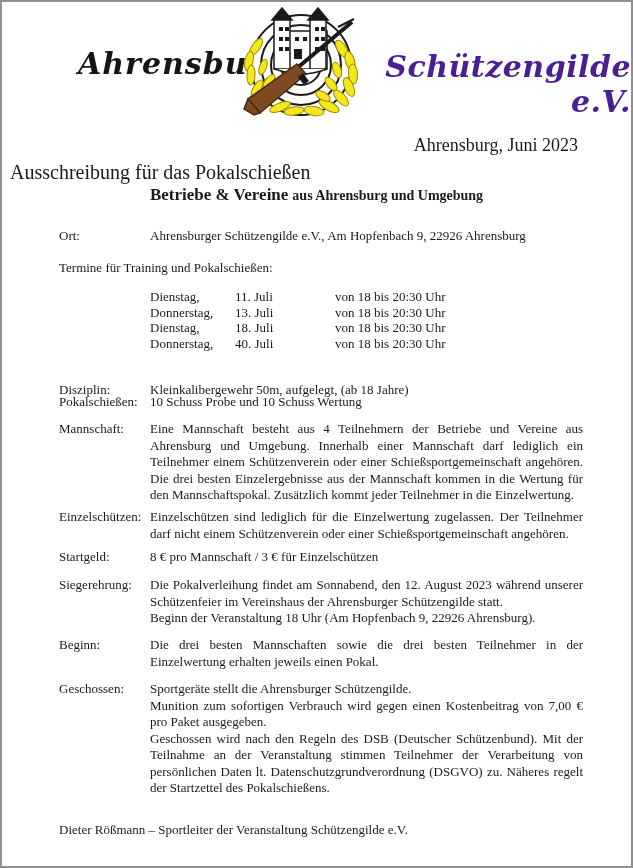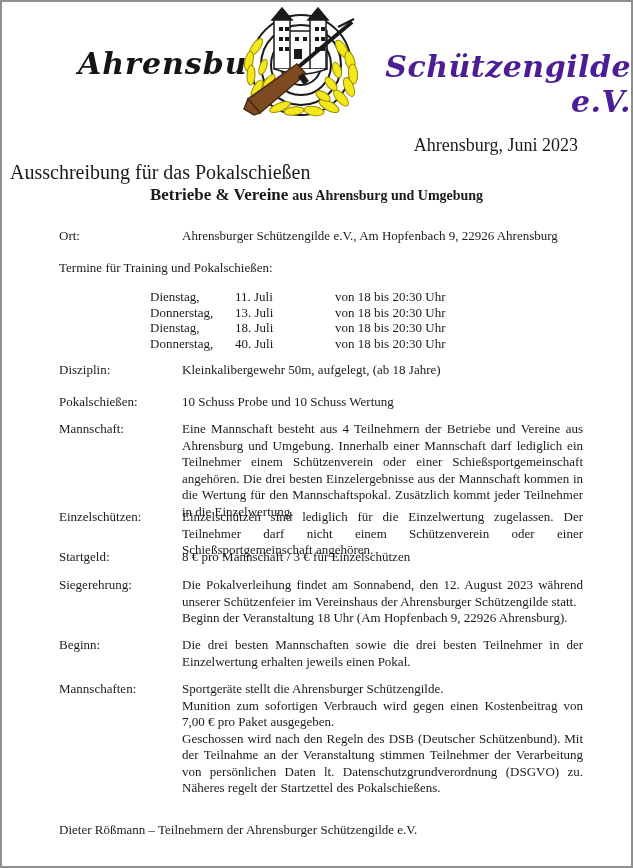--- a/index.html
+++ b/index.html
@@ -31,21 +31,21 @@
   .logo { position: absolute; left: 236px; top: 5px; width: 122px; height: 114px; }
   .dateline { position: absolute; right: 53px; top: 127px; font-size: 18px; margin-top: 6px; }
   
   .doc-title { position: absolute; left: 8px; top: 159px; width: 100%; font-size: 20px; }
   .doc-subtitle { position: absolute; left: 0; top: 183px; width: 100%; text-align: center; font-weight: bold; }
   .doc-subtitle .big { font-size: 17px; }
   .doc-subtitle .small { font-size: 14px; margin-left: 4px; }
   
   .row { position: absolute; left: 57px; width: 524px; display: flex; line-height: 16.5px; }
   .row .label { flex: 0 0 91px; }
-  .row .value { flex: 1; margin-left: 32px; }
+  .row .value { flex: 1; }
   .justify { text-align: justify; }
   .fullwidth { position: absolute; left: 57px; width: 524px; line-height: 16.5px; }
   .schedule { position: absolute; left: 148px; top: 287px; font-weight: normal; line-height: 15.6px; }
   .sched-row { display: flex; }
   .sched-row .day  { width: 85px; }
   .sched-row .date { width: 100px; }
   .footer-sig { position: absolute; left: 57px; top: 820px; }
   .p-gap { margin: 0; }
 </style>
 </head>
@@ -156,21 +156,21 @@
       <span class="date">18. Juli</span>
       <span class="time">von 18 bis 20:30 Uhr</span>
     </div>
     <div class="sched-row">
       <span class="day">Donnerstag,</span>
       <span class="date">40. Juli</span>
       <span class="time">von 18 bis 20:30 Uhr</span>
     </div>
   </div>
 
-  <div class="row" style="top:360px">
+  <div class="row" style="top:380px">
     <div class="label">Disziplin:</div>
     <div class="value">Kleinkalibergewehr 50m, aufgelegt, (ab 18 Jahre)</div>
   </div>
 
   <div class="row" style="top:392px">
     <div class="label">Pokalschießen:</div>
     <div class="value">10 Schuss Probe und 10 Schuss Wertung</div>
   </div>
 
   <div class="row" style="top:419px">
@@ -195,23 +195,23 @@
       <p class="p-gap">Beginn der Veranstaltung 18 Uhr (Am Hopfenbach 9, 22926 Ahrensburg).</p>
     </div>
   </div>
 
   <div class="row" style="top:635px">
     <div class="label">Beginn:</div>
     <div class="value justify">Die drei besten Mannschaften sowie die drei besten Teilnehmer in der Einzelwertung erhalten jeweils einen Pokal.</div>
   </div>
 
   <div class="row" style="top:679px">
-    <div class="label">Mannschaften:</div>
+    <div class="label">Geschossen:</div>
     <div class="value">
       <p class="p-gap">Sportgeräte stellt die Ahrensburger Schützengilde.</p>
       <p class="p-gap justify">Munition zum sofortigen Verbrauch wird gegen einen Kostenbeitrag von 7,00 € pro Paket ausgegeben.</p>
       <p class="p-gap justify">Geschossen wird nach den Regeln des DSB (Deutscher Schützenbund). Mit der Teilnahme an der Veranstaltung stimmen Teilnehmer der Verarbeitung von persönlichen Daten lt. Datenschutzgrundverordnung (DSGVO) zu. Näheres regelt der Startzettel des Pokalschießens.</p>
     </div>
   </div>
 
-  <div class="footer-sig">Dieter Rößmann – Teilnehmern der Ahrensburger Schützengilde e.V.</div>
+  <div class="footer-sig">Dieter Rößmann – Sportleiter der Veranstaltung Schützengilde e.V.</div>
 
 </div>
 
 </body></html>

